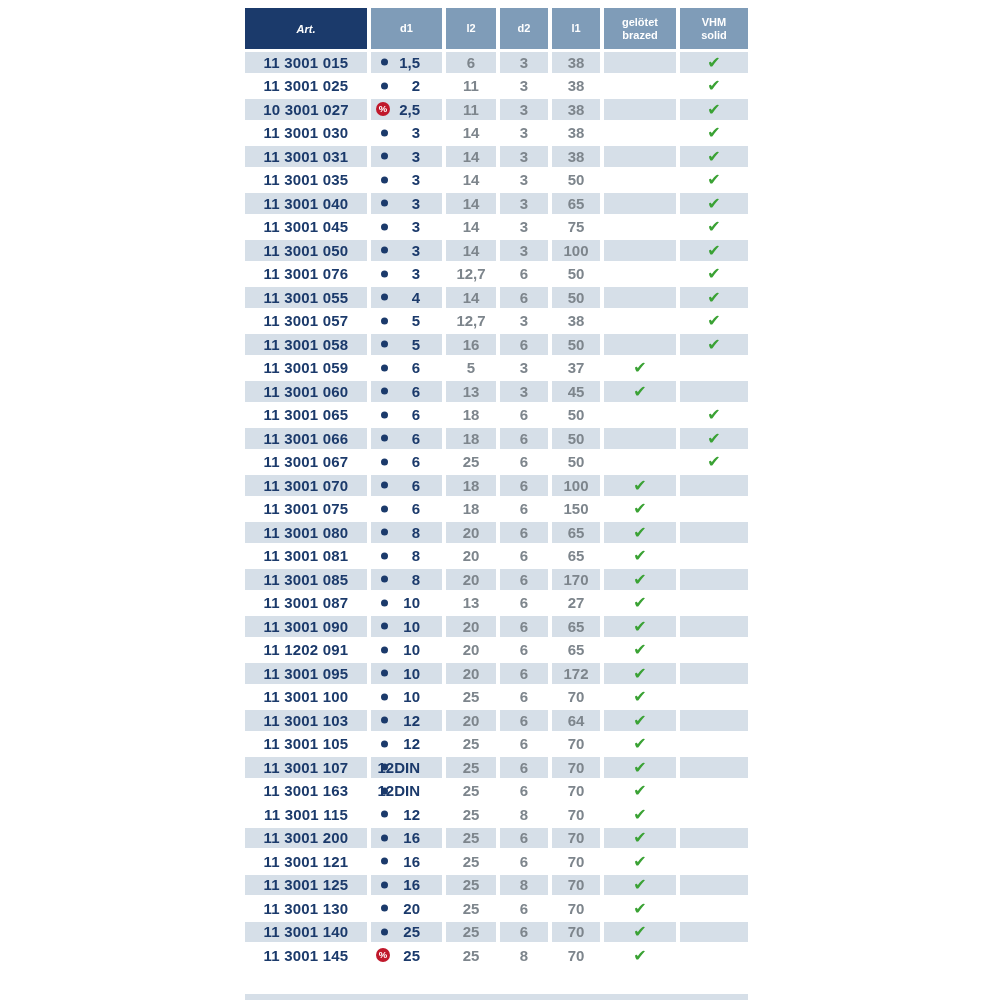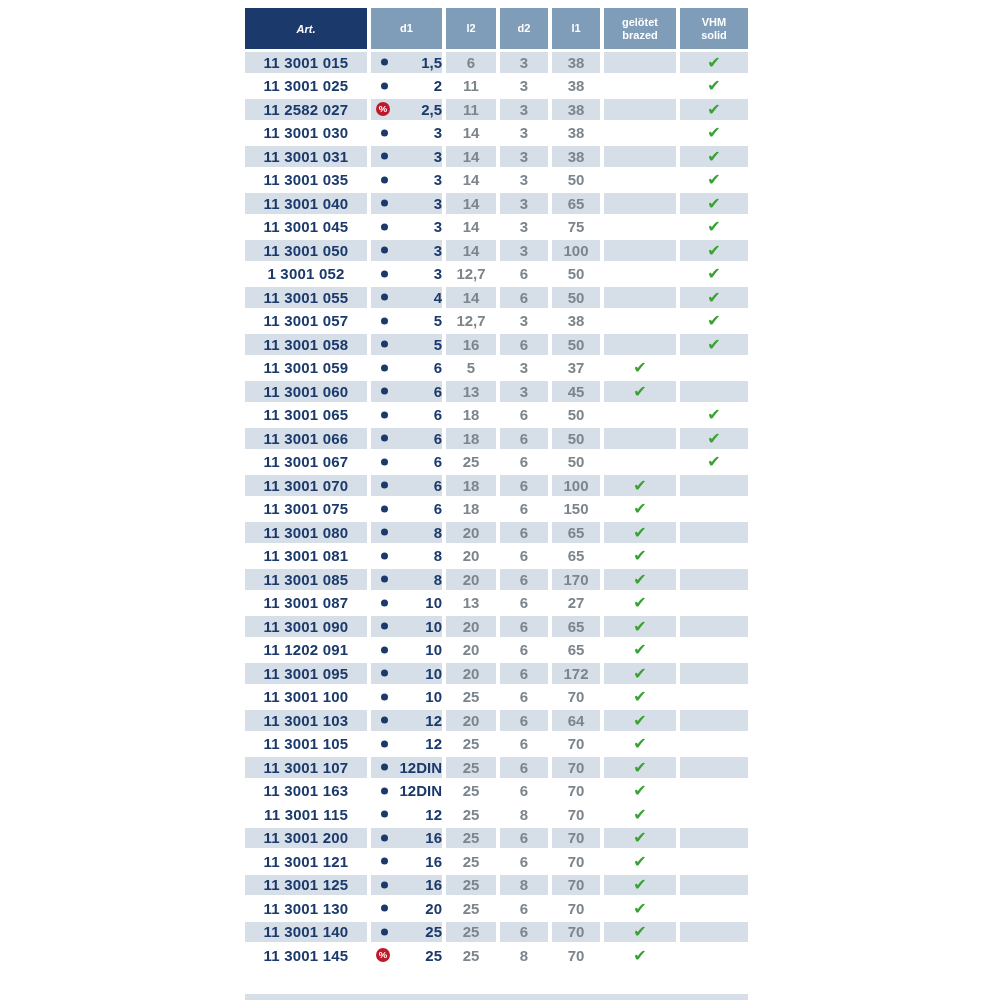--- a/index.html
+++ b/index.html
@@ -52,21 +52,21 @@
     padding: 0;
     font-size: 15px;
     font-weight: bold;
     vertical-align: middle;
     white-space: nowrap;
   }
   tr.odd  td { background: var(--row_alt); }
   tr.even td { background: var(--row_white); }
 
   td.art { color: var(--navy); text-align: center; letter-spacing: 0.2px; }
-  td.d1  { color: var(--navy); text-align: right; padding-right: 0; position: relative; }
+  td.d1  { color: var(--navy); text-align: right; padding-right: 22px; position: relative; }
   td.num { color: var(--value_gray); text-align: center; }
   td.chk { color: var(--check_green); text-align: center; font-size: 16px; font-family: "DejaVu Sans", sans-serif; }
 
   .marker {
     position: absolute;
     top: 50%;
     transform: translateY(-50%);
   }
   .marker.dot {
     left: 10px;
@@ -136,21 +136,21 @@
         <tr class="even">
     <td class="art">11 3001 025</td>
     <td class="d1"><span class="marker dot"></span><span class="d1v">2</span></td>
     <td class="num">11</td>
     <td class="num">3</td>
     <td class="num">38</td>
     <td class="chk"></td>
     <td class="chk">✔</td>
   </tr>
         <tr class="odd">
-    <td class="art">11 2582 027</td>
+    <td class="art">10 3001 027</td>
     <td class="d1"><span class="marker percent">%</span><span class="d1v">2,5</span></td>
     <td class="num">11</td>
     <td class="num">3</td>
     <td class="num">38</td>
     <td class="chk"></td>
     <td class="chk">✔</td>
   </tr>
         <tr class="even">
     <td class="art">11 3001 030</td>
     <td class="d1"><span class="marker dot"></span><span class="d1v">3</span></td>
@@ -199,21 +199,21 @@
         <tr class="odd">
     <td class="art">11 3001 050</td>
     <td class="d1"><span class="marker dot"></span><span class="d1v">3</span></td>
     <td class="num">14</td>
     <td class="num">3</td>
     <td class="num">100</td>
     <td class="chk"></td>
     <td class="chk">✔</td>
   </tr>
         <tr class="even">
-    <td class="art">1 3001 052</td>
+    <td class="art">11 3001 076</td>
     <td class="d1"><span class="marker dot"></span><span class="d1v">3</span></td>
     <td class="num">12,7</td>
     <td class="num">6</td>
     <td class="num">50</td>
     <td class="chk"></td>
     <td class="chk">✔</td>
   </tr>
         <tr class="odd">
     <td class="art">11 3001 055</td>
     <td class="d1"><span class="marker dot"></span><span class="d1v">4</span></td>

